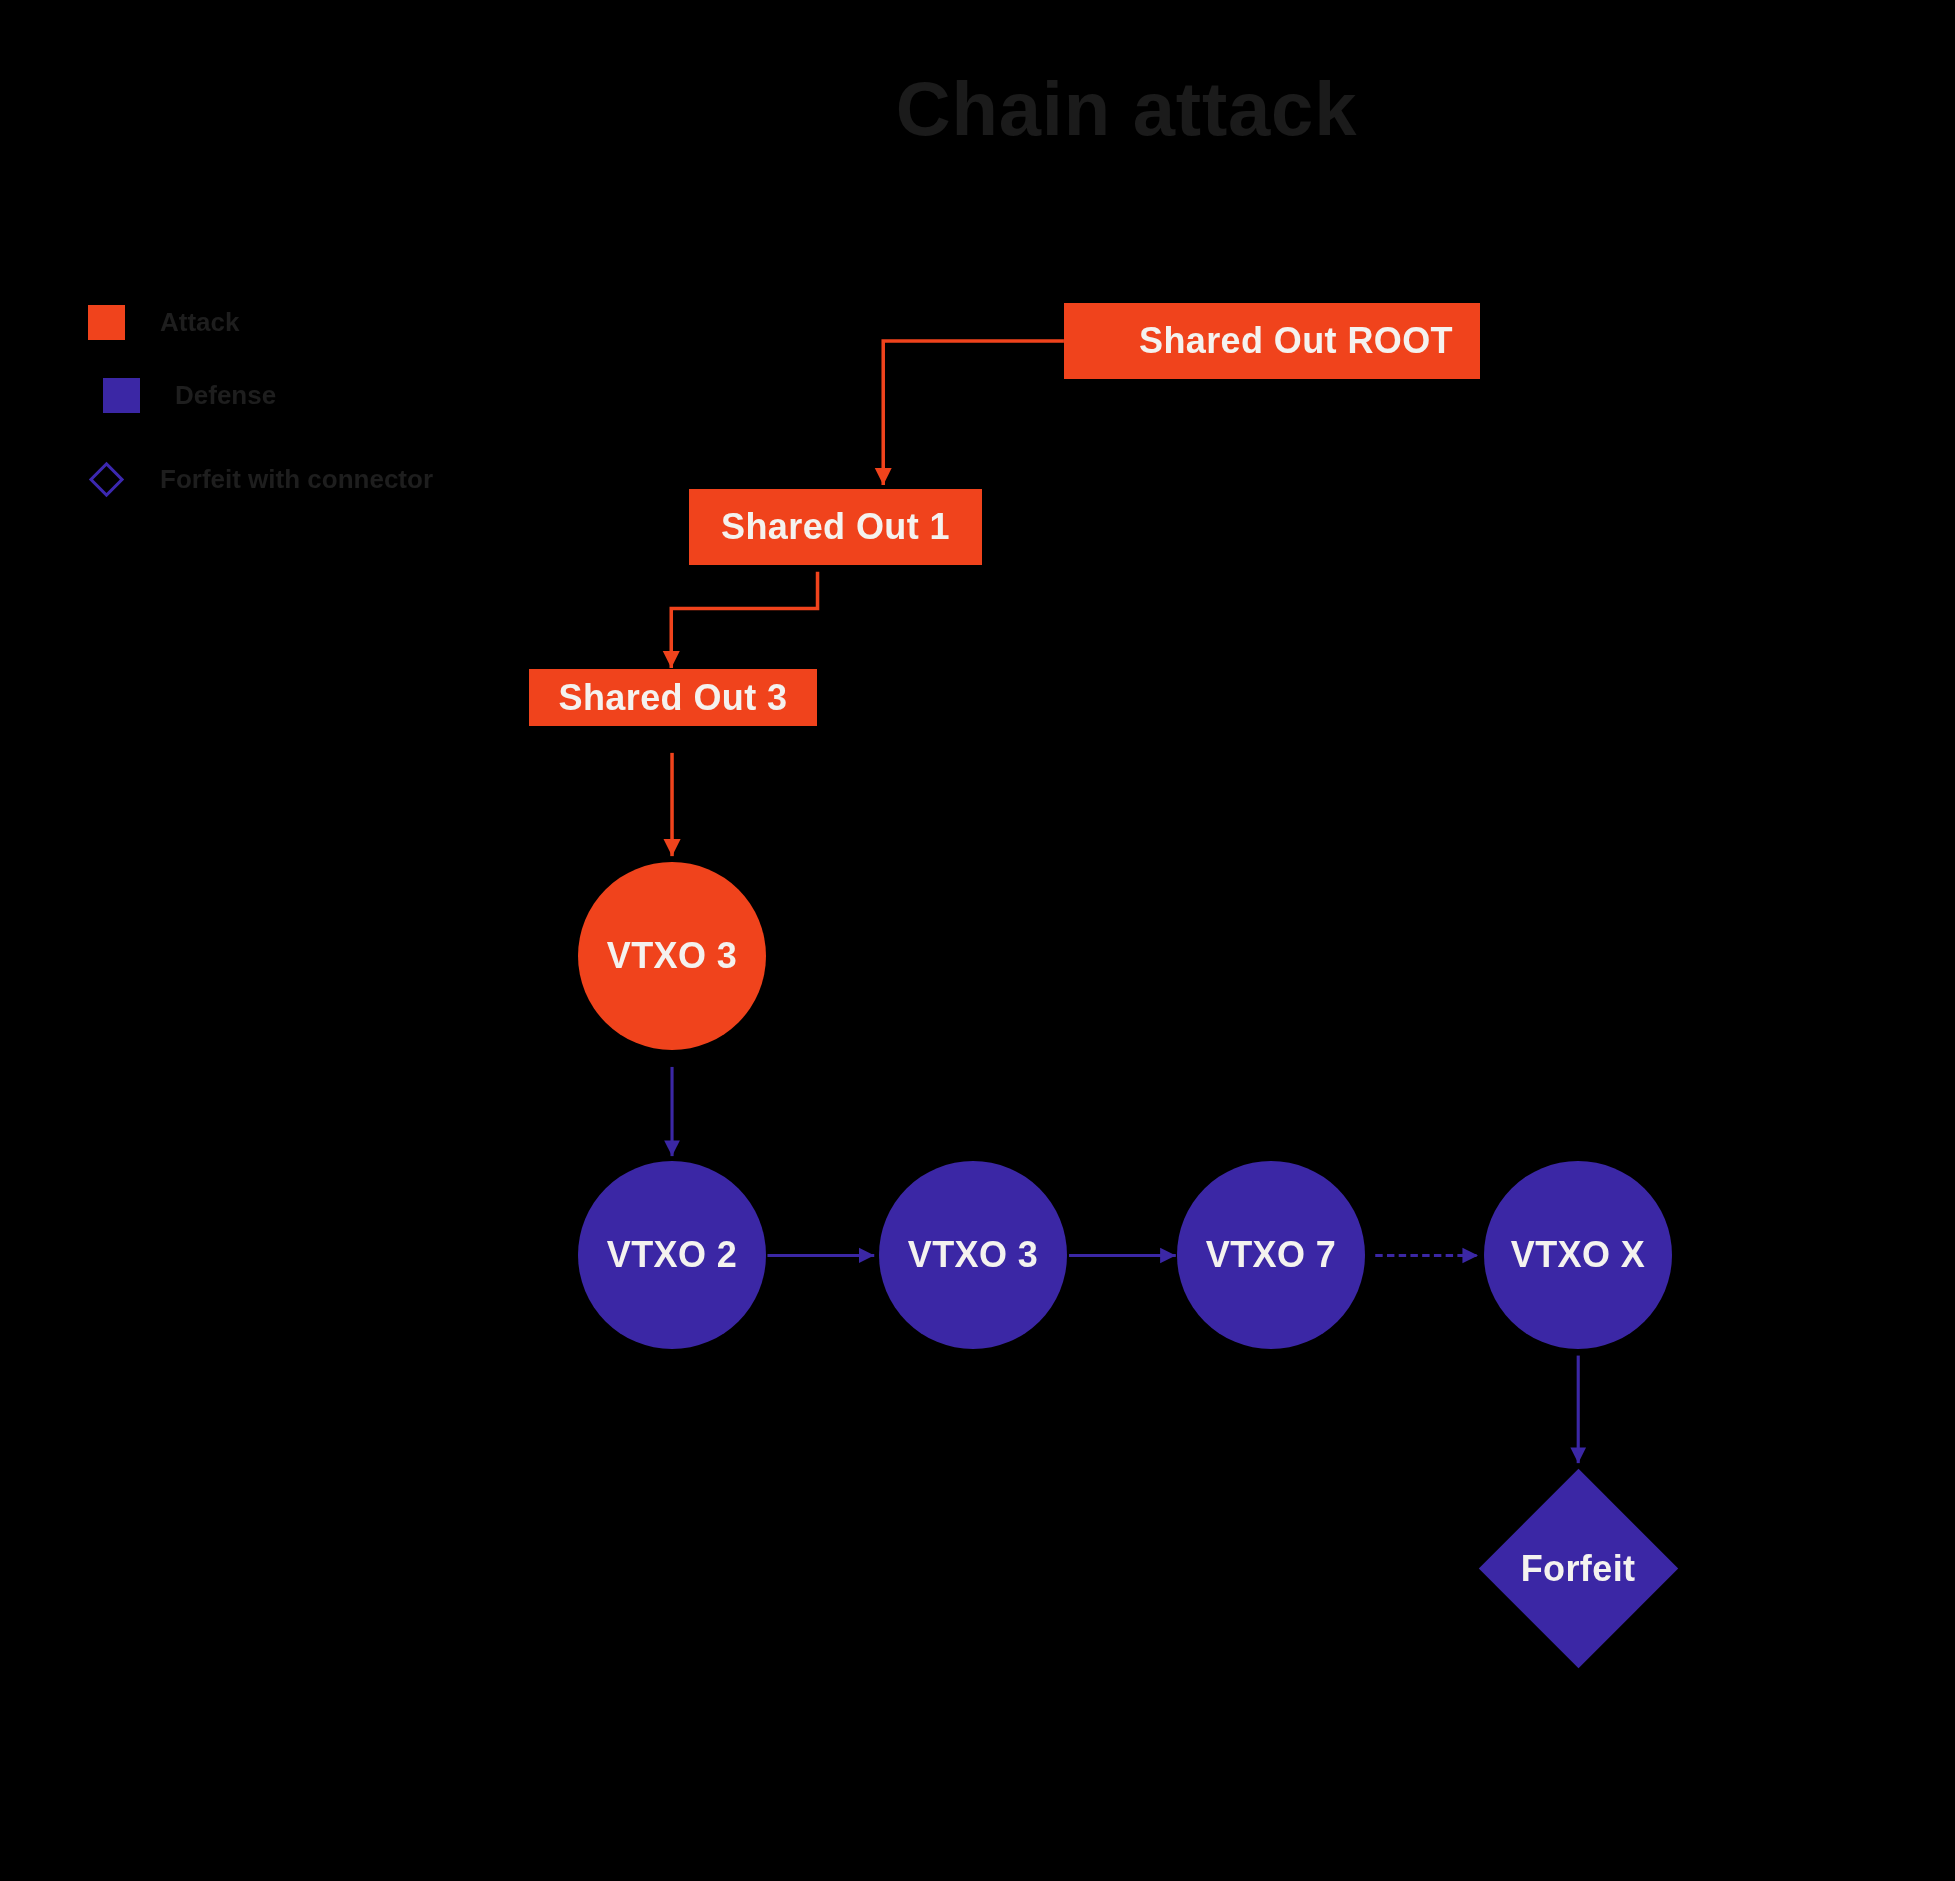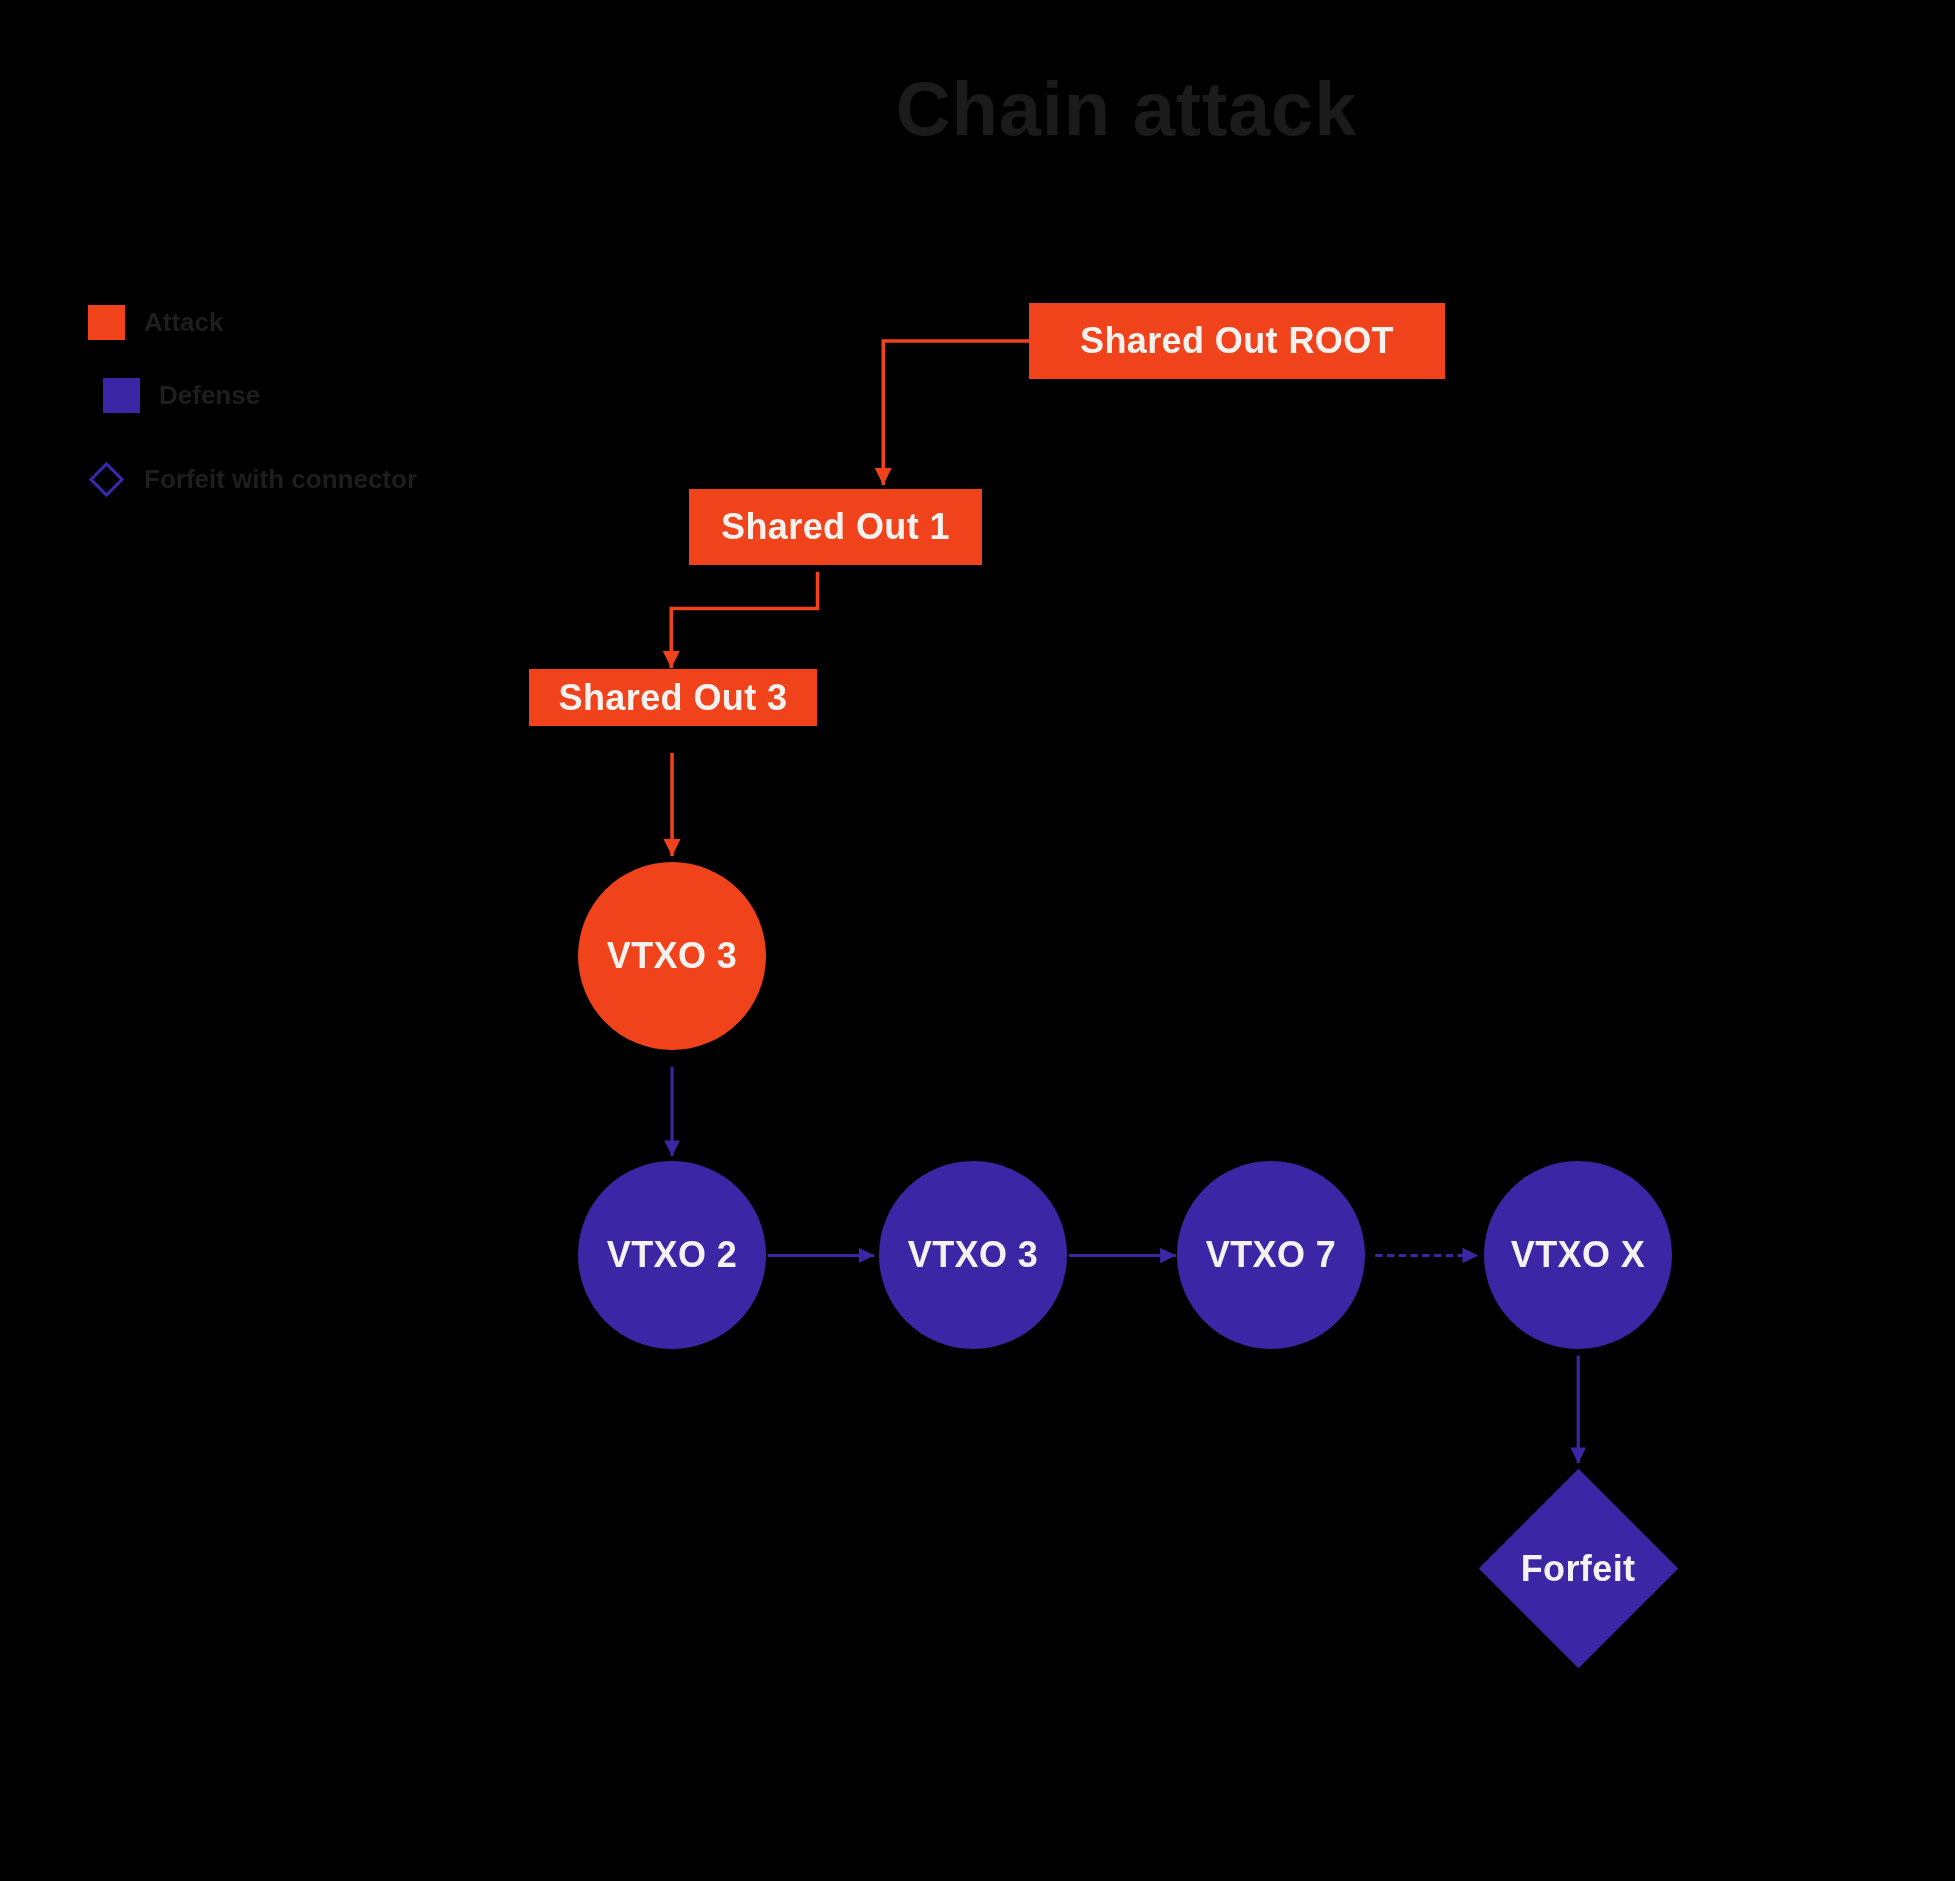--- a/index.html
+++ b/index.html
@@ -47,21 +47,21 @@
   .diamond .inner-label{transform:rotate(-45deg);}
   
   .legend-row{position:absolute;display:flex;align-items:center;}
   .legend-icon-slot{width:37px;height:37px;display:flex;align-items:center;justify-content:center;flex:0 0 auto;}
   .swatch{width:37px;height:35px;}
   .legend-diamond{
     width:19px;height:19px;border:3.5px solid var(--diamond-stroke);
     transform:rotate(45deg);background:transparent;
   }
   .legend-label{
-    margin-left:19px;font-size:26px;font-weight:600;color:var(--legend-text);
+    margin-left:35px;font-size:26px;font-weight:600;color:var(--legend-text);
     white-space:nowrap;
   }
 </style>
 </head>
 <body>
 
 <div id="stage">
 
   <div class="title">Chain attack</div>
 
@@ -96,21 +96,21 @@
     </div>
     <div class="legend-label">Defense</div>
   </div>
   <div class="legend-row" style="left:88px;top:461px;">
     <div class="legend-icon-slot">
       <div class="legend-diamond"></div>
     </div>
     <div class="legend-label">Forfeit with connector</div>
   </div>
 
-  <div class="node box-attack" style="left:1029px;top:303px;width:416px;height:76px;">
+  <div class="node box-attack" style="left:1064px;top:303px;width:368px;height:76px;padding-left:48px;">
     <span>Shared Out ROOT</span>
   </div>
 
   <div class="node box-attack" style="left:689px;top:489px;width:293px;height:76px;">
     <span>Shared Out 1</span>
   </div>
 
   <div class="node box-attack" style="left:529px;top:669px;width:288px;height:57px;">
     <span>Shared Out 3</span>
   </div>

